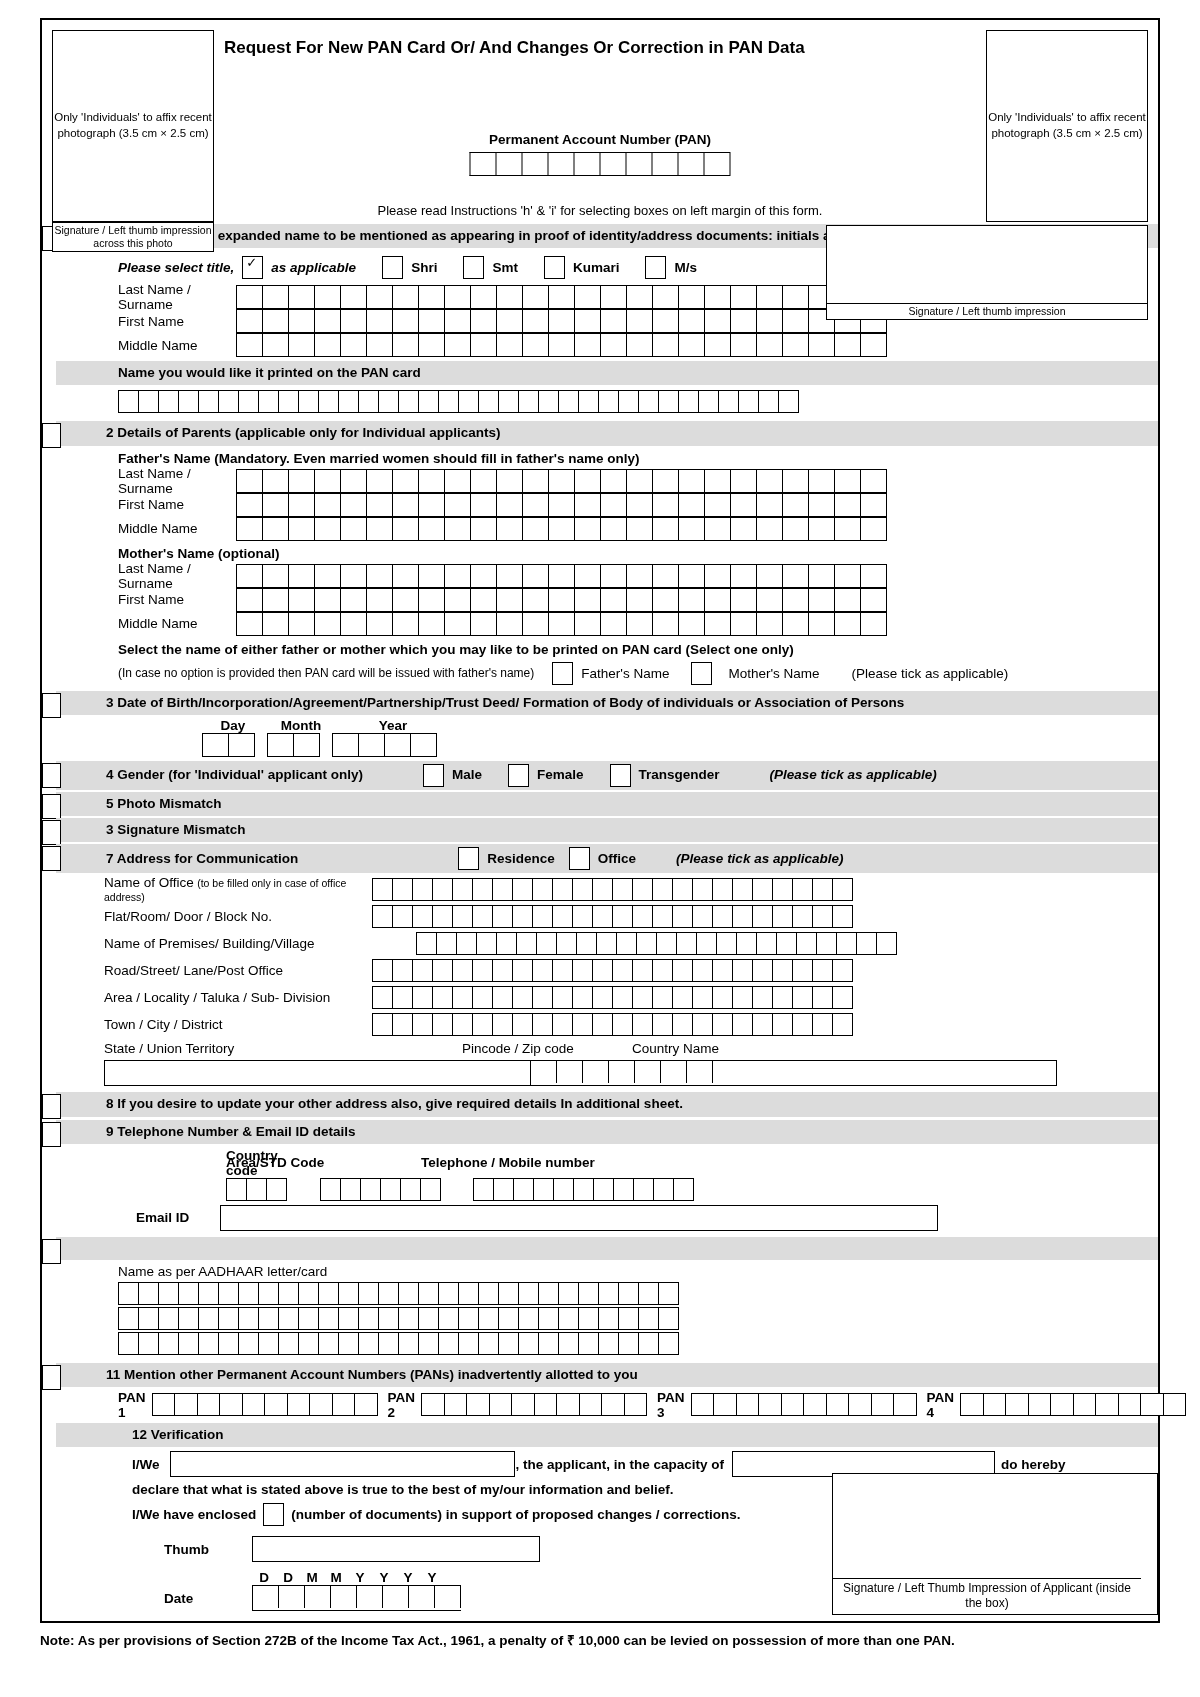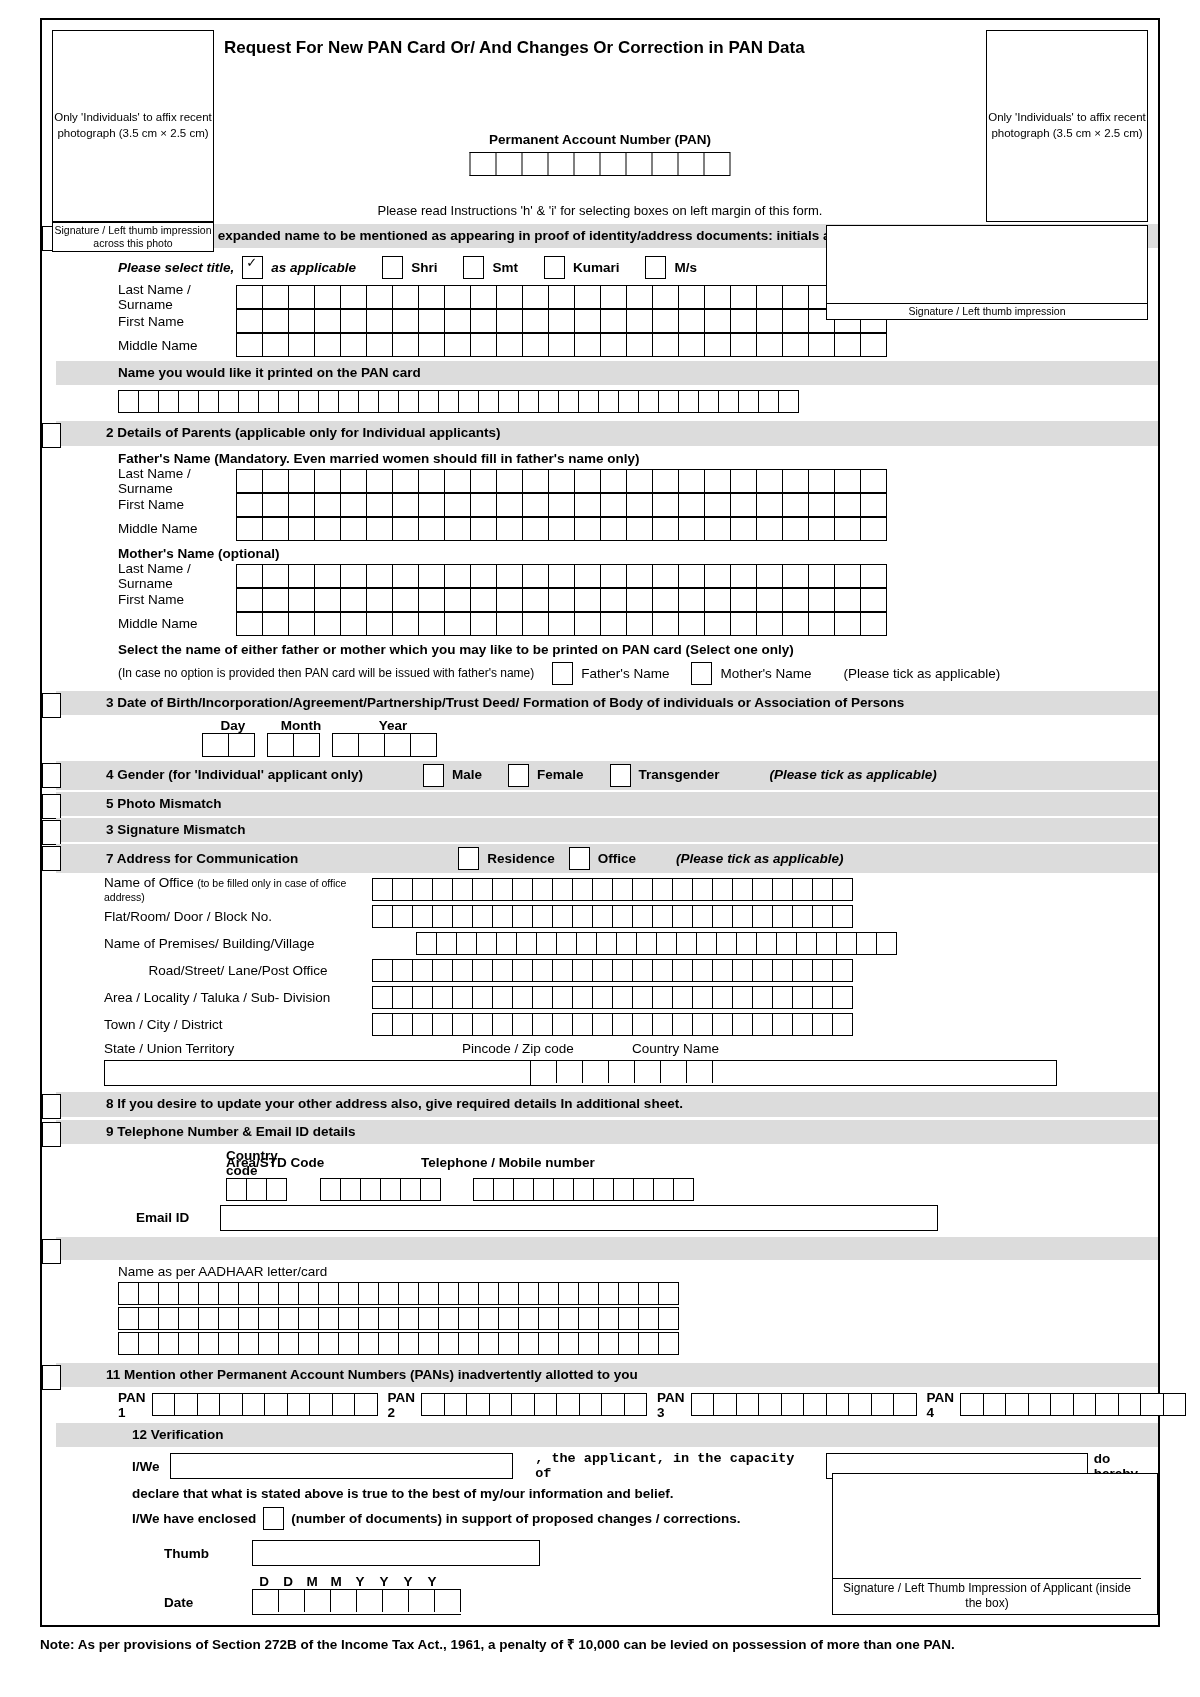--- a/index.html
+++ b/index.html
@@ -525,21 +525,21 @@
           </span>
       </div>
     </div>
 
     <div class="lbl-b" style="padding:6px 0 3px 76px;">Select the name of either father or mother which you may like to be printed on PAN card (Select one only)</div>
     <div class="flexline" style="padding:2px 0 6px 76px;">
       <span class="small" style="font-size:12px;">(In case no option is provided then PAN card will be issued with father's name)</span>
       <span class="cbox" style="margin-left:18px;"></span>
       <span class="lbl" style="margin-left:8px;">Father's Name</span>
       <span class="cbox" style="margin-left:22px;"></span>
-      <span class="lbl" style="margin-left:8px;text-align:right;">Mother's Name</span>
+      <span class="lbl" style="margin-left:16px;text-align:right;">Mother's Name</span>
       <span class="lbl" style="margin-left:32px;">(Please tick as applicable)</span>
     </div>
 
     <div class="secbar">
       <span class="lm"></span>
       <span>3 Date of Birth/Incorporation/Agreement/Partnership/Trust Deed/ Formation of Body of individuals or Association of Persons</span>
     </div>
     <div style="padding:3px 0 4px 160px;">
       <div class="flexline">
         <span class="lbl-b" style="width:62px;text-align:center;">Day</span>
@@ -684,21 +684,21 @@
             <i></i>
             <i></i>
             <i></i>
             <i></i>
             <i></i>
             <i></i>
             <i></i>
             <i></i>
           </span>
       </div>
-      <div class="flexline" style="height:27px;text-align:center;">
+      <div class="flexline" style="height:27px;">
         <span class="lbl" style="width:330px;padding-left:62px;">Road/Street/ Lane/Post Office</span>
         <span class="grid sm" id="g-a4">
             <i></i>
             <i></i>
             <i></i>
             <i></i>
             <i></i>
             <i></i>
             <i></i>
             <i></i>
@@ -1005,21 +1005,21 @@
     </div>
 
     <div class="secbar" style="padding-left:76px;">
       <span>12 Verification</span>
     </div>
 
     <div style="position:relative;padding:4px 0 0 0;min-height:168px;">
       <div class="flexline" style="padding-left:90px;">
         <span class="lbl-b">I/We</span>
         <span class="plain-field" style="width:345px;margin-left:10px;"></span>
-        <span class="lbl-b" style="margin-left:22px;font-family:Liberation Mono, monospace;">, the applicant, in the capacity of</span>
+        <span class="lbl-b" style="margin-left:1px;">, the applicant, in the capacity of</span>
         <span class="plain-field" style="width:263px;margin-left:8px;"></span>
         <span class="lbl-b" style="margin-left:6px;">do  hereby</span>
       </div>
       <div class="lbl-b" style="padding:5px 0 0 90px;">declare that what is stated above is true to the best of my/our information and belief.</div>
 
       <div class="flexline" style="padding:6px 0 0 90px;">
         <span class="lbl-b">I/We have enclosed</span>
         <span class="cbox" style="margin:0 7px;"></span>
         <span class="lbl-b">(number of documents) in support of proposed changes / corrections.</span>
       </div>

